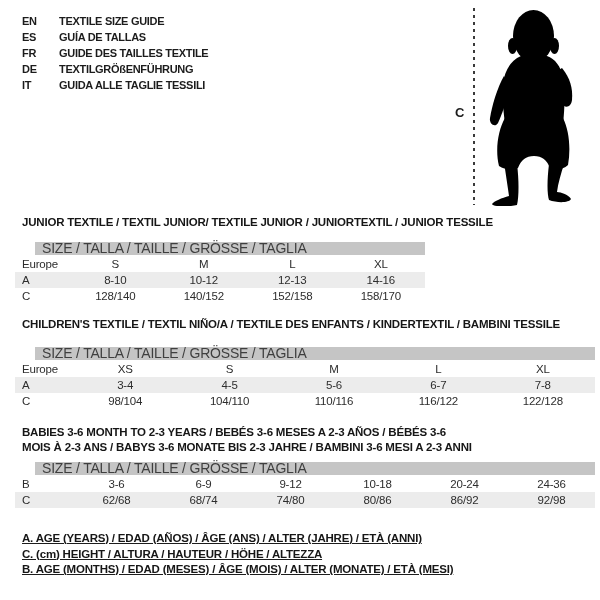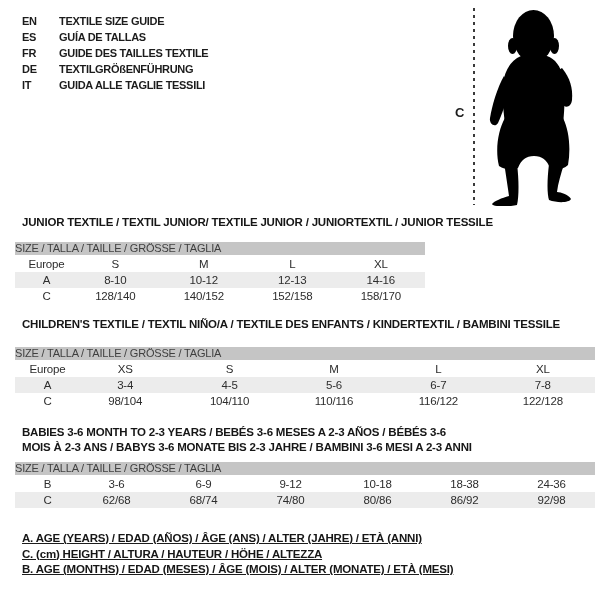--- a/index.html
+++ b/index.html
@@ -22,28 +22,28 @@
   
   .section-title{
     position:absolute;left:22px;font-size:11.5px;font-weight:bold;
     letter-spacing:-0.2px;white-space:nowrap;color:#161616;
   }
   .section-title.two-line{white-space:normal;width:450px;line-height:15px;}
   
   .size-table-wrap{position:absolute;left:15px;}
   .size-bar{
     height:13px;line-height:13px;background:#c5c5c5;color:#3f3f3f;
-    font-size:11px;letter-spacing:-0.2px;
+    font-size:14px;padding-left:7px;letter-spacing:-0.2px;margin-left:20px;
   }
   table.size-table{border-collapse:collapse;table-layout:fixed;}
   table.size-table td{
     font-size:11.5px;color:#2d2d2d;text-align:center;padding:0;
     height:16px;letter-spacing:-0.2px;vertical-align:middle;
   }
-  table.size-table td.row-label{text-align:center;padding-left:7px;}
+  table.size-table td.row-label{text-align:left;padding-left:7px;}
   tr.shaded td{background:#ececec;}
   tr.first-row td{height:17px;}
   .w410{width:410px;}
   .w580{width:580px;}
   
   .legend-block{position:absolute;left:22px;top:531px;text-decoration:underline;}
   .legend-line{font-size:11.5px;font-weight:bold;line-height:15.5px;letter-spacing:-0.2px;white-space:nowrap;color:#161616;}
 </style>
 </head>
 <body>
@@ -186,21 +186,21 @@
         <col>
         <col>
       </colgroup>
     <tbody>
         <tr class="first-row">
       <td class="row-label">B</td>
       <td>3-6</td>
       <td>6-9</td>
       <td>9-12</td>
       <td>10-18</td>
-      <td>18-38</td>
+      <td>20-24</td>
       <td>24-36</td>
     </tr>
     <tr class="shaded">
       <td class="row-label">C</td>
       <td>62/68</td>
       <td>68/74</td>
       <td>74/80</td>
       <td>80/86</td>
       <td>86/92</td>
       <td>92/98</td>

